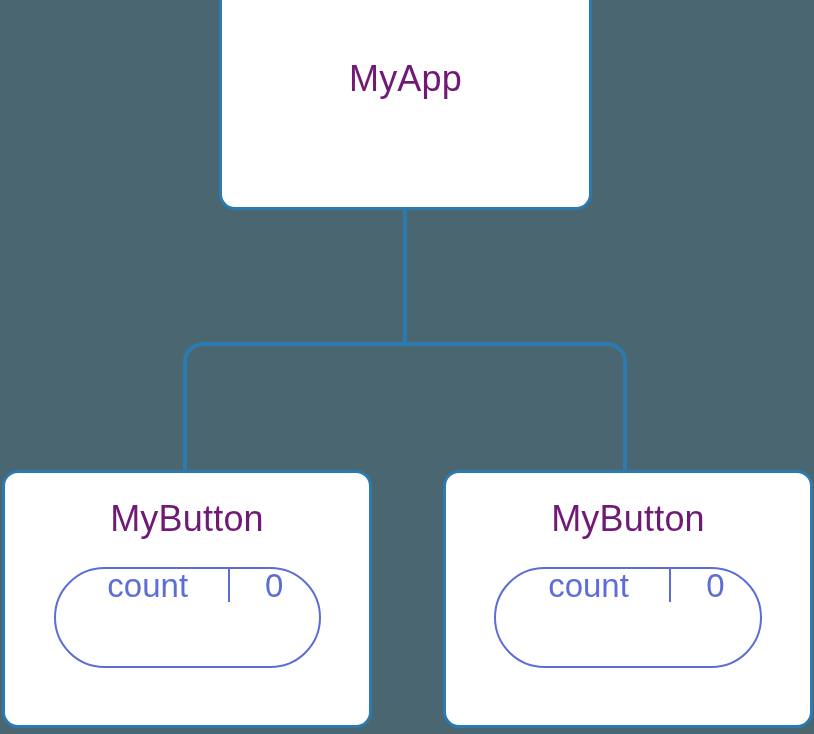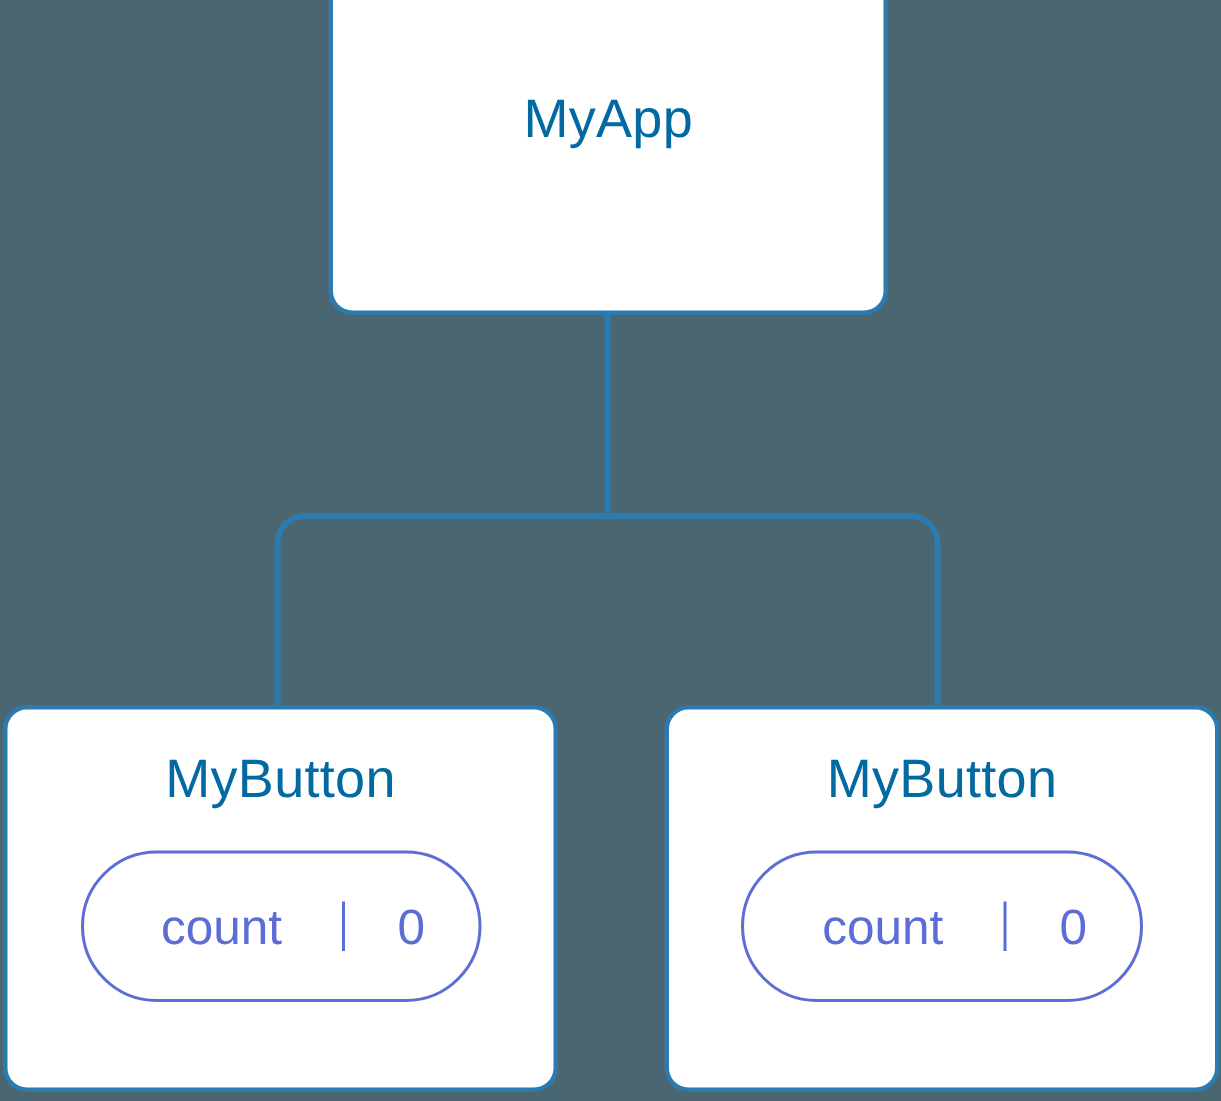--- a/index.html
+++ b/index.html
@@ -54,37 +54,37 @@
   .node-card.child {
     top: 470px;
     width: 370px;
     height: 258px;
     padding-top: 28px;
   }
   .node-card.child-left  { left: 2px; }
   .node-card.child-right { left: 443px; }
 
   .node-title {
-    color: #0369a1;
+    color: #701a75;
     font-size: 36px;
     line-height: 1;
     font-weight: 400;
     letter-spacing: 0.2px;
     white-space: nowrap;
   }
 
   
   .state-pill {
     margin-top: 30px;
     height: 101px;
     border: 2px solid #5c6ed6;
     border-radius: 52px;
     box-sizing: border-box;
     display: flex;
-    align-items: center;
+    align-items: flex-start;
     background: #ffffff;
     overflow: hidden;
   }
   .pill-key,
   .pill-value {
     display: flex;
     align-items: center;
     justify-content: center;
     color: #5c6ed6;
     font-size: 33px;

